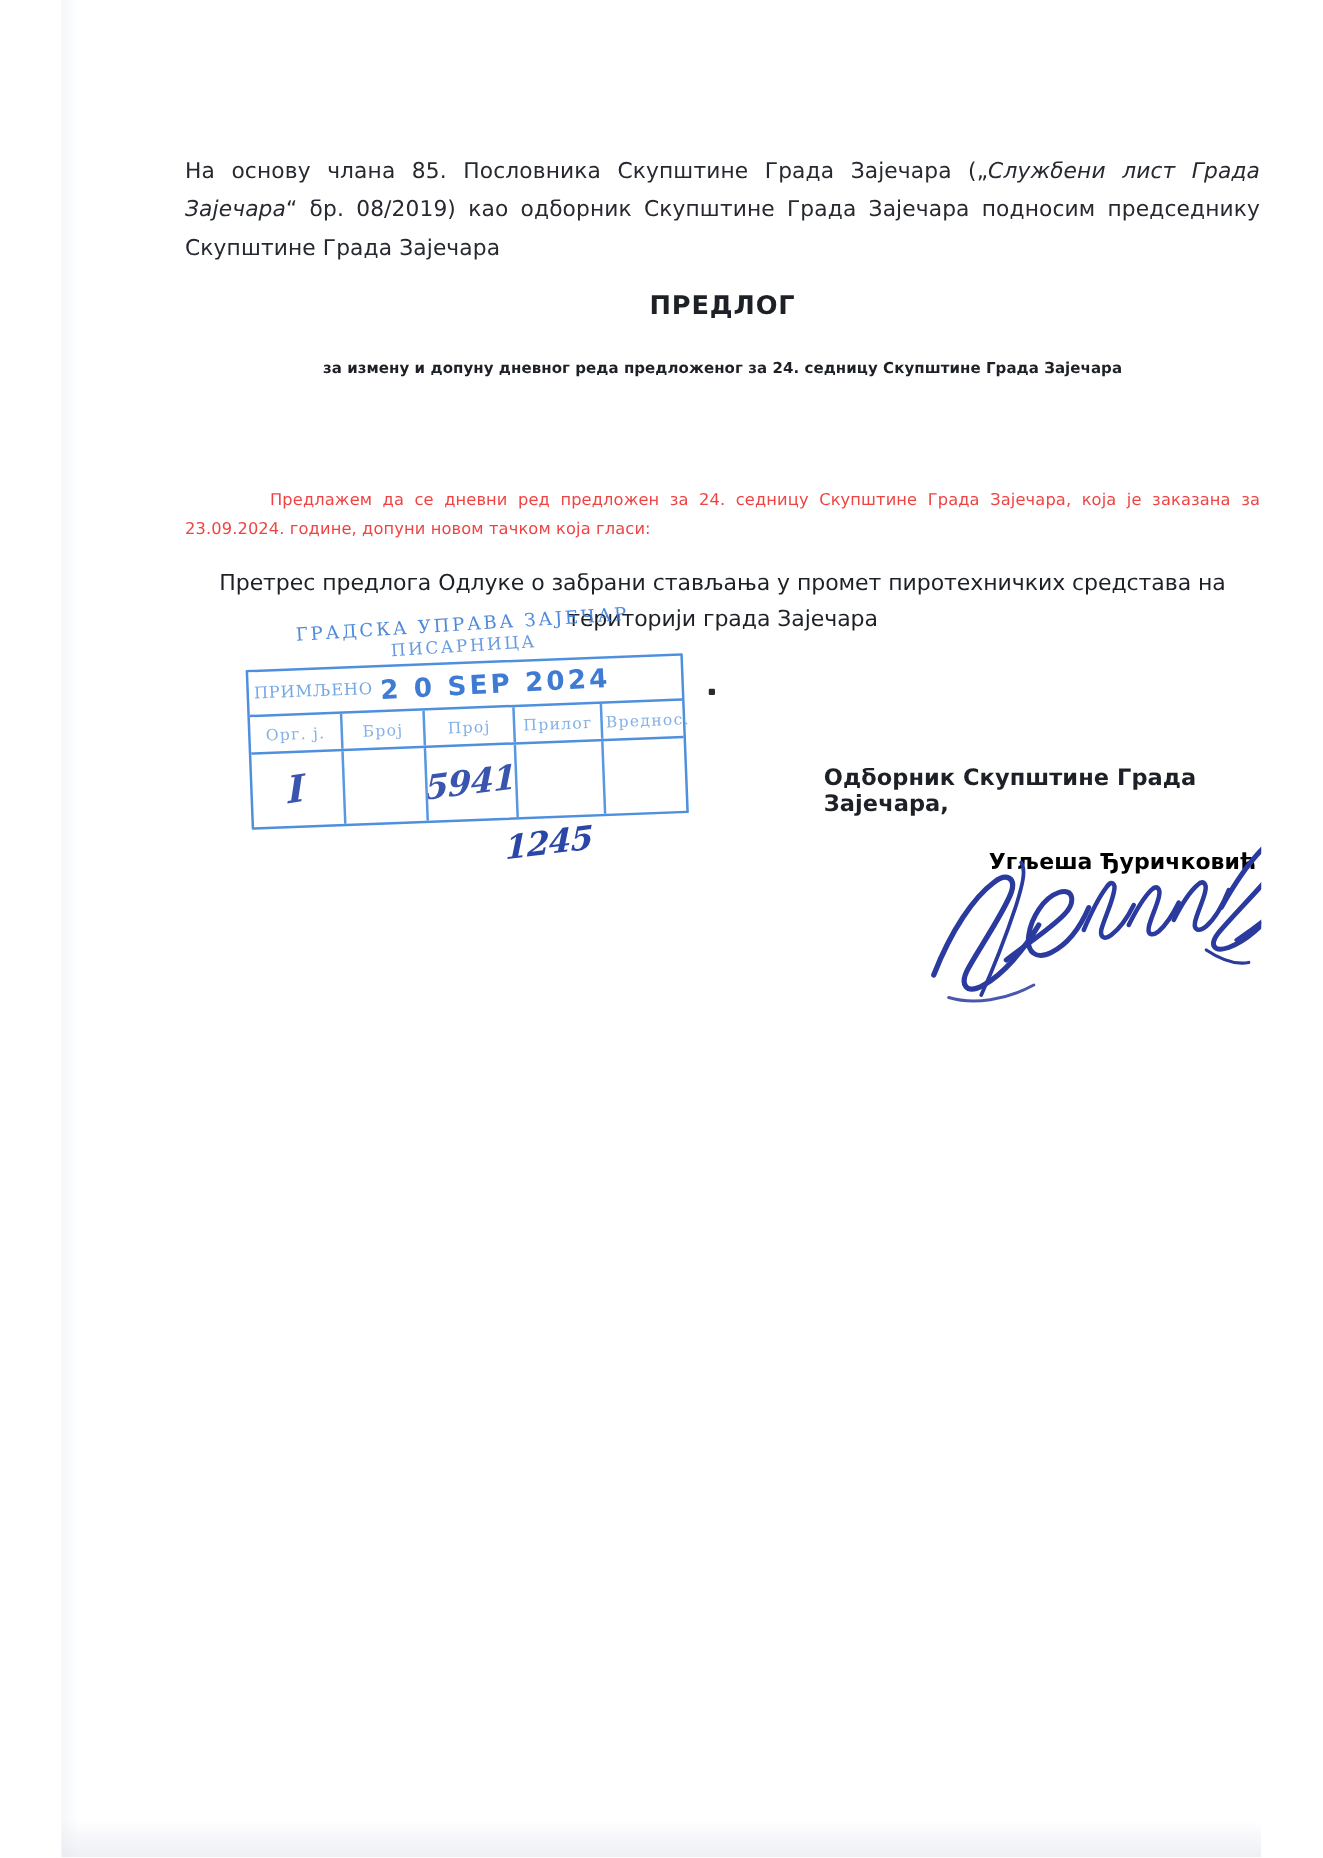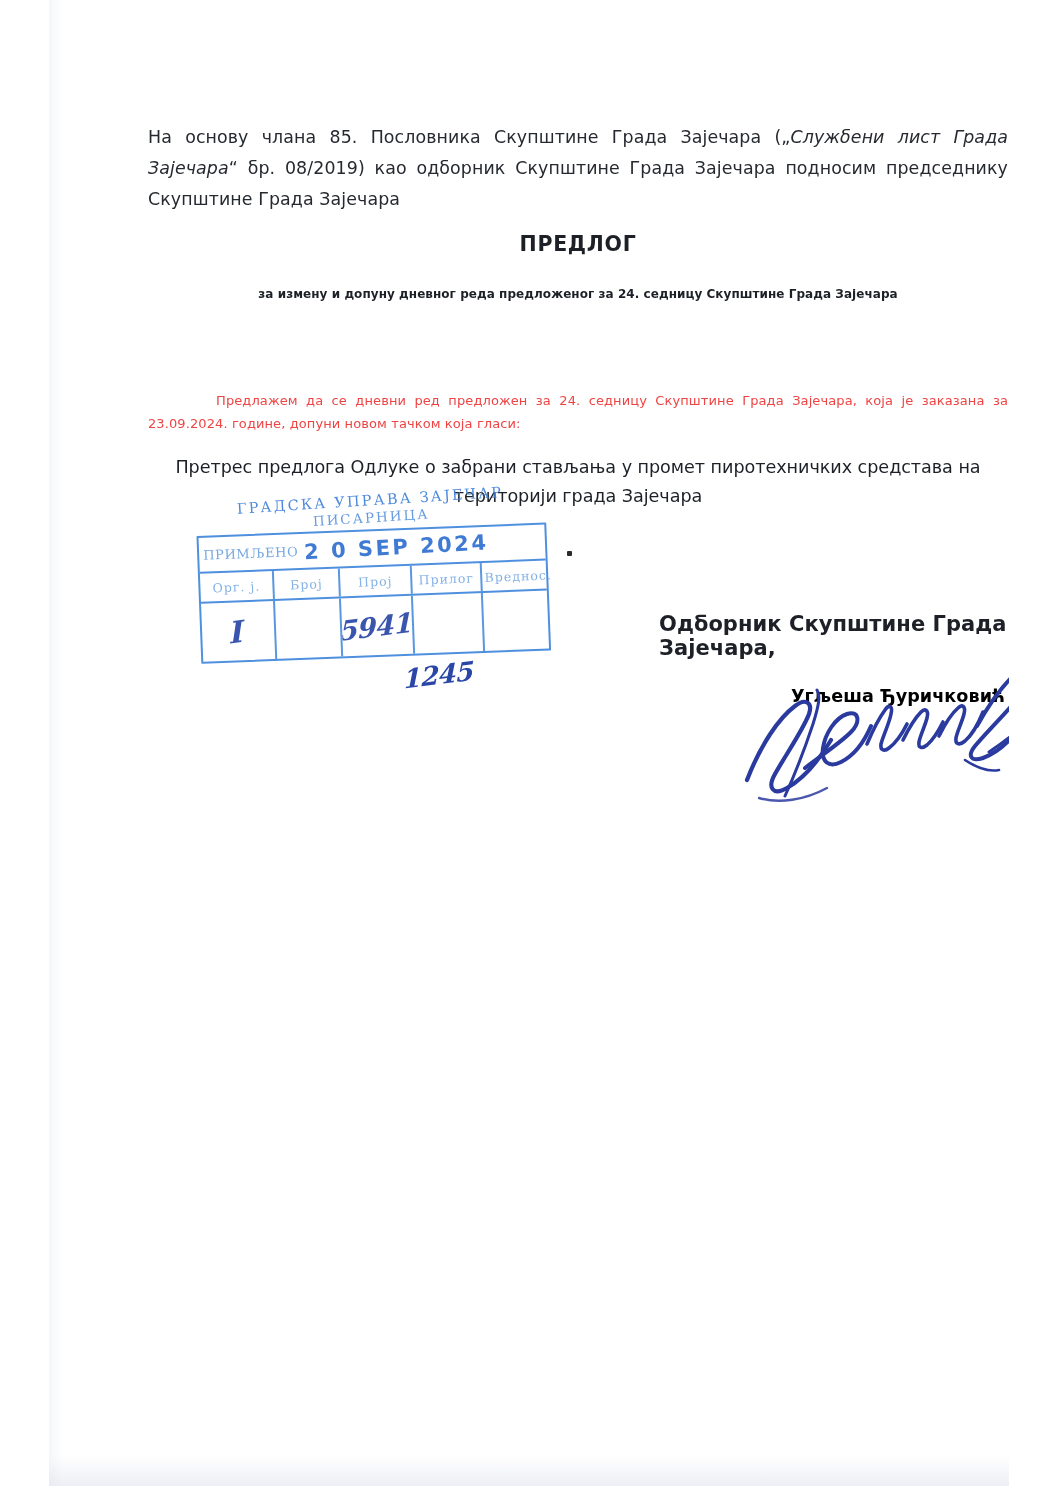--- a/index.html
+++ b/index.html
@@ -223,21 +223,21 @@
 
   
   .sig-block {
     position: absolute;
     left: 610px;
     top: 612px;
     width: 360px;
     text-align: center;
   }
   .sig-role {
-    font-size: 21px;
+    font-size: 18px;
     font-weight: bold;
     color: #1d2127;
     text-align: left;
     letter-spacing: 0.05px;
   }
   .sig-name {
     margin-top: 26px;
     font-size: 17.6px;
     font-weight: bold;
     color: #000000;

